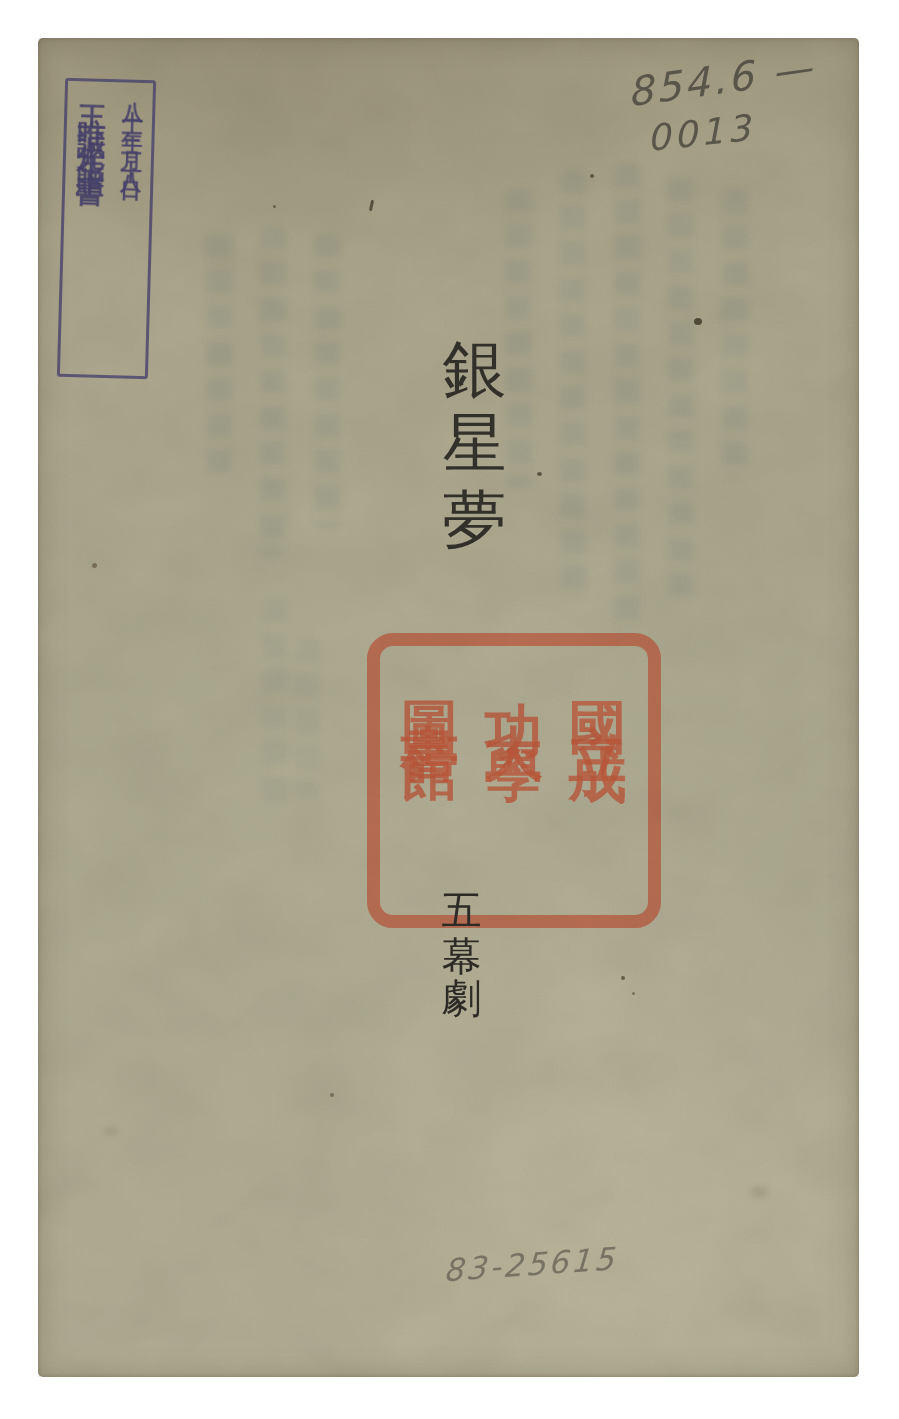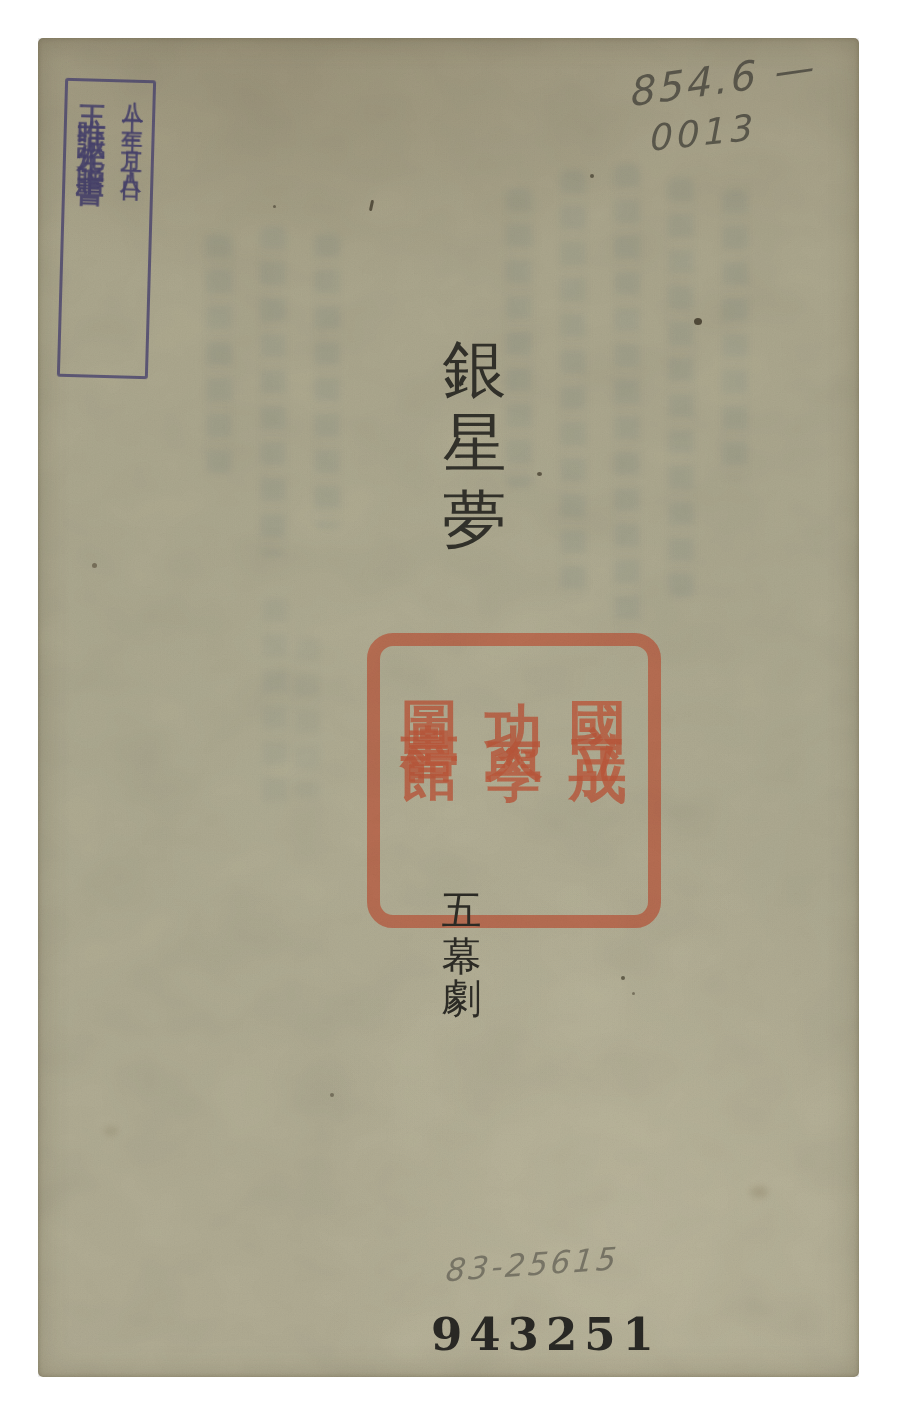--- a/index.html
+++ b/index.html
@@ -136,21 +136,20 @@
         <div>國立成</div>
         <div>功大學</div>
         <div>圖書館</div>
       </div>
     </div>
 
     <div class="v subtitle">五幕劇</div>
 
     <div class="pencil accession-pencil">83-25615</div>
 
-    <div class="accession-stamp">943251</div>
 
     <div>
       <div class="speck" style="left:656px;top:280px;width:8px;height:7px;opacity:0.85;"></div>
       <div class="speck" style="left:552px;top:136px;width:4px;height:4px;opacity:0.7;"></div>
       <div class="speck" style="left:499px;top:434px;width:5px;height:4px;opacity:0.75;"></div>
       <div class="speck" style="left:54px;top:525px;width:5px;height:5px;opacity:0.6;background:#5a4f3a;"></div>
       <div class="speck" style="left:292px;top:1055px;width:4px;height:4px;opacity:0.5;"></div>
       <div class="speck" style="left:235px;top:167px;width:3px;height:3px;opacity:0.6;"></div>
       <div class="speck" style="left:583px;top:938px;width:4px;height:4px;opacity:0.7;"></div>
       <div class="speck" style="left:594px;top:954px;width:3px;height:3px;opacity:0.5;"></div>

